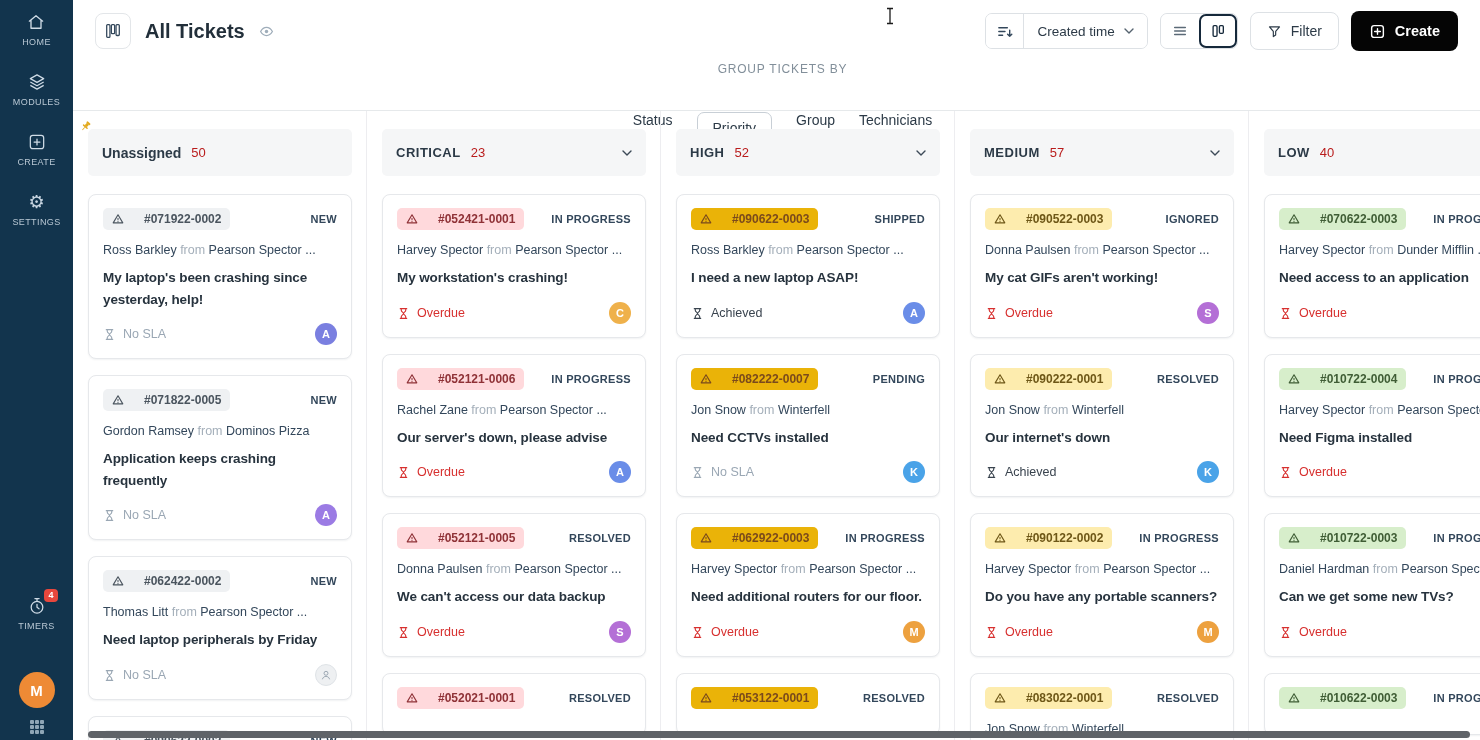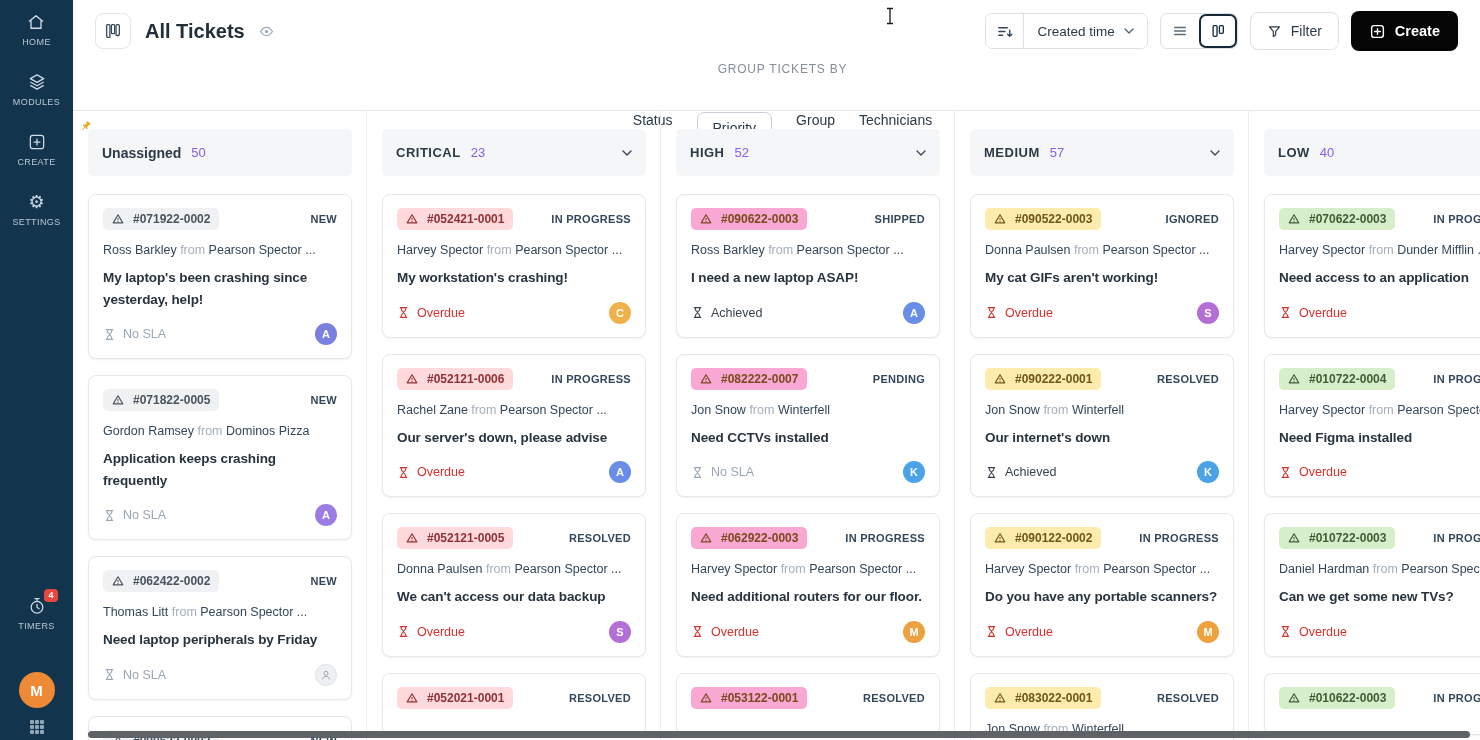--- a/index.html
+++ b/index.html
@@ -59,43 +59,43 @@
     font-family:inherit; padding:0; }
   .gb-tab.selected { border:1px solid #c8cfd6; border-radius:7px; padding:7px 15px; background:#fff; }
 
   
   .board { flex:1; display:flex; overflow:hidden; position:relative; }
   .column { width:294px; min-width:294px; border-right:1px solid #ededf0; padding:18px 14px 0 15px; }
   .col-header { position:relative; background:#f5f6f7; border-radius:5px; height:47px;
     display:flex; align-items:center; padding:0 14px; gap:10px; cursor:pointer; }
   .col-name { font-size:14px; font-weight:600; color:#2c3a47; white-space:nowrap; }
   .col-name.caps { font-size:13px; font-weight:700; letter-spacing:.5px; }
-  .col-count { font-size:13px; color:#8b5cf6; }
+  .col-count { font-size:13px; color:#b91c1c; }
   .col-chevron { margin-left:auto; color:#3c4a57; display:flex; }
   .pin { position:absolute; top:-10px; left:-9px; color:#e3aa1f; z-index:2; }
 
   .card { background:#fff; border:1px solid #e6e8eb; border-radius:8px;
     box-shadow:0 1px 2px rgba(24,39,58,.06); padding:13px 14px 12px; margin-top:16px; cursor:pointer; }
   .col-header + .card { margin-top:18px; }
   .card-top { display:flex; align-items:center; justify-content:space-between; margin-bottom:13px; }
-  .badge { display:inline-flex; align-items:center; gap:9px; font-size:12px; font-weight:600;
+  .badge { display:inline-flex; align-items:center; gap:20px; font-size:12px; font-weight:600;
     padding:4px 9px; border-radius:5px; white-space:nowrap; }
   .badge .w-ic { display:flex; }
   .badge-unassigned { background:#eff1f3; color:#4a545e; }
   .badge-critical   { background:#ffd9dc; color:#8f3237; }
-  .badge-high       { background:#f9a8d4; color:#7a4a1c; }
+  .badge-high       { background:#eab308; color:#7a4a1c; }
   .badge-medium     { background:#fdecae; color:#6e5717; }
   .badge-low        { background:#d7eecb; color:#3f5d35; }
   .status { font-size:11px; font-weight:700; color:#33475b; letter-spacing:.3px; white-space:nowrap; }
   .req-row { font-size:12.5px; color:#33475b; white-space:nowrap; overflow:hidden; margin-bottom:10px; }
   .req-from { color:#a4afba; }
   .card-title { font-size:13.5px; font-weight:700; letter-spacing:-.1px; color:#27333e;
     line-height:1.6; margin-bottom:12px; }
   .card-foot { display:flex; align-items:center; justify-content:space-between; height:24px; }
-  .sla { display:inline-flex; align-items:center; gap:7px; font-size:12.5px; }
+  .sla { display:inline-flex; align-items:flex-end; gap:7px; font-size:12.5px; }
   .sla-ic { display:flex; }
   .sla-overdue  { color:#d7302f; }
   .sla-none     { color:#9aa7b4; }
   .sla-achieved { color:#39434e; }
   .avatar { width:22px; height:22px; border-radius:50%; color:#fff; font-size:11px; font-weight:700;
     display:inline-flex; align-items:center; justify-content:center; flex-shrink:0; }
   .avatar.placeholder { background:#eef0f2; color:#98a4af; border:1px solid #dfe3e7; }
 
   .hscrollbar { position:absolute; left:15px; right:10px; bottom:2px; height:7px;
     background:#5f6368; border-radius:4px; cursor:grab; }

